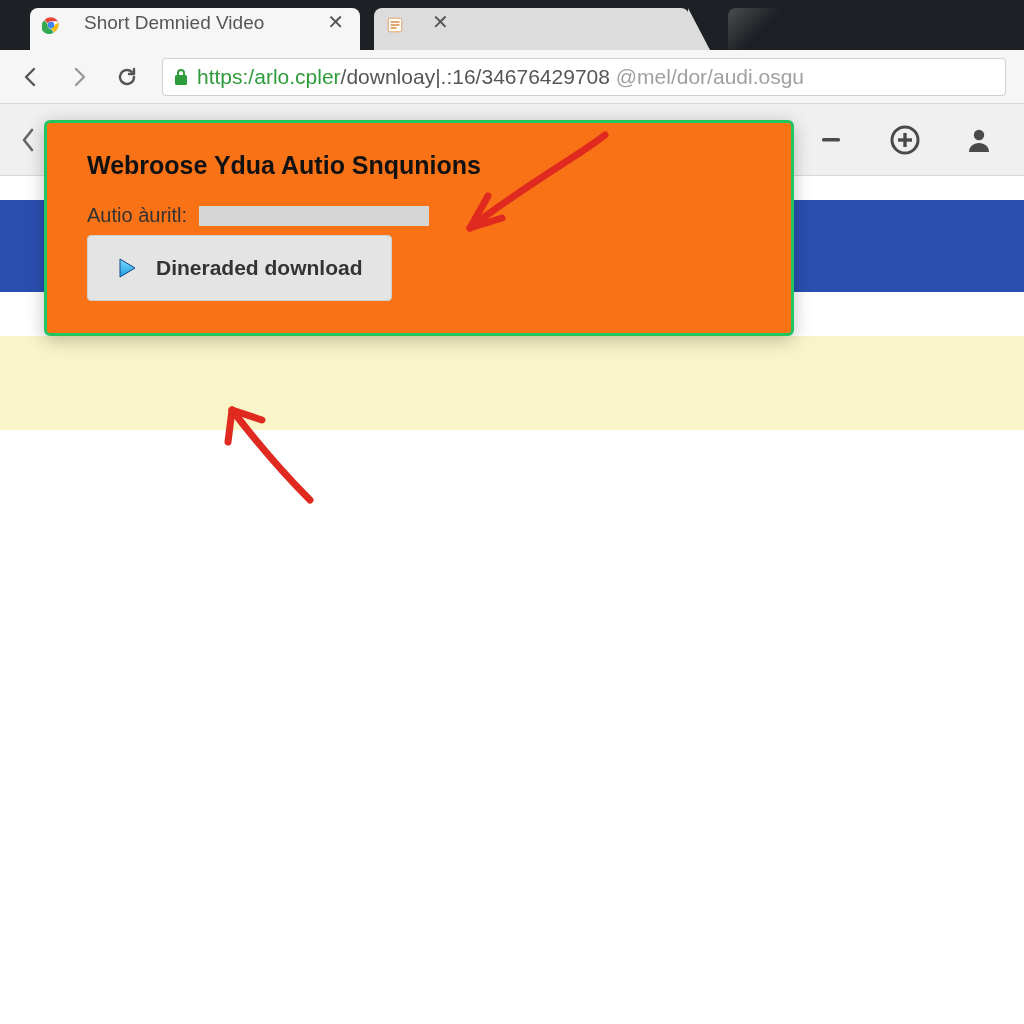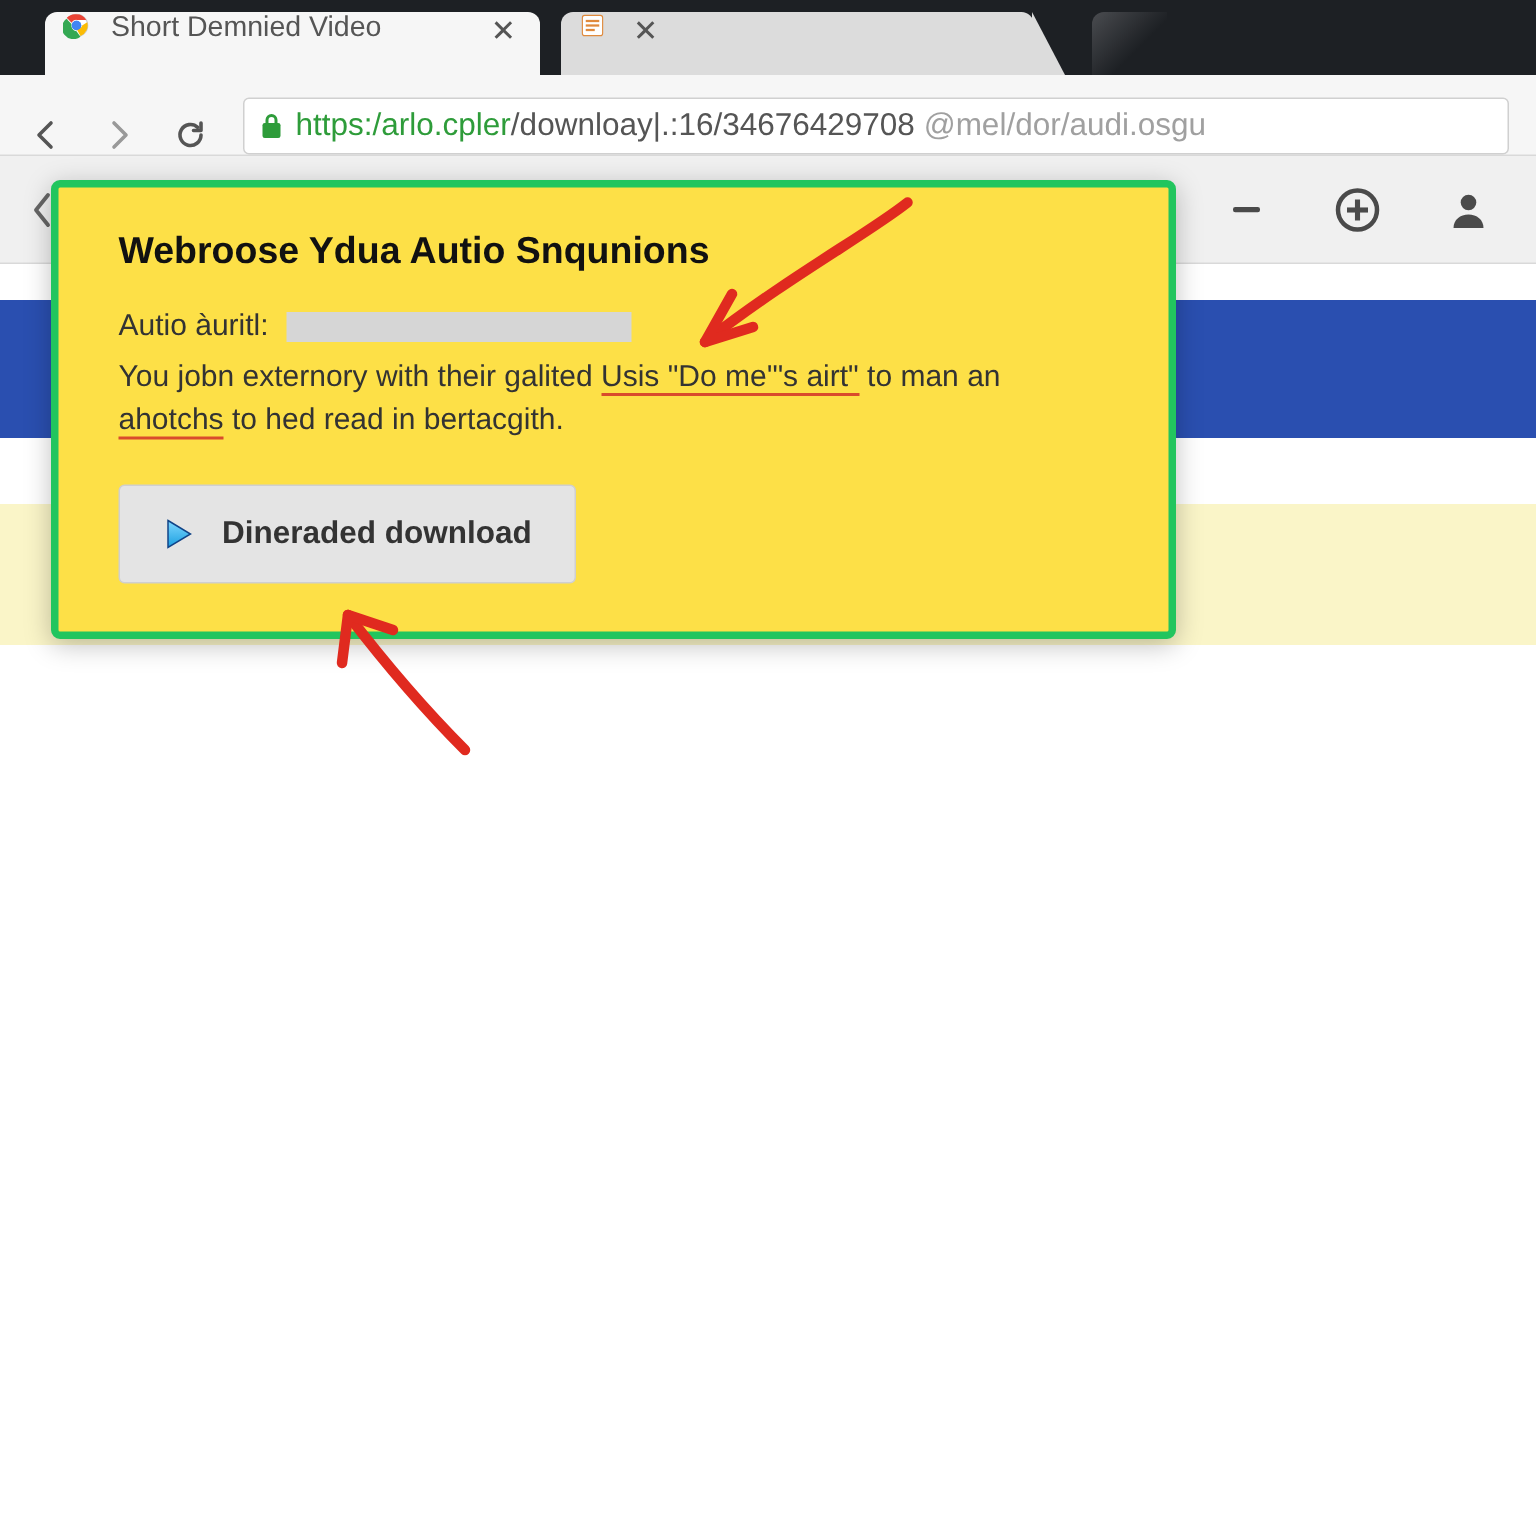--- a/index.html
+++ b/index.html
@@ -13,25 +13,25 @@
     align-items: flex-end;
     position: relative;
     padding-left: 30px;
   }
   .tab {
     height: 42px;
     background: #f6f6f6;
     border-top-left-radius: 8px;
     border-top-right-radius: 8px;
     display: flex;
-    align-items: flex-start;
-    padding: 0 12px;
+    align-items: flex-end;
+    padding: 16px 12px;
     margin-right: 0;
     position: relative;
-    gap: 14px;
+    gap: 24px;
     min-width: 330px;
   }
   .tab.inactive { background: #dcdcdc; min-width: 315px; margin-left: 14px; }
   .tab .favicon { width: 18px; height: 18px; }
   .tab .title { font-size: 19px; color: #555; white-space: nowrap; overflow: hidden; text-overflow: ellipsis; flex: 1; }
   .tab .close { font-size: 20px; color: #555; cursor: pointer; padding: 0 4px; }
   .tabtail {
     width: 0; height: 0;
     border-bottom: 42px solid #dcdcdc;
     border-right: 22px solid transparent;
@@ -42,21 +42,21 @@
     background: linear-gradient(135deg, #4a4c50 0%, #1d2024 60%);
     border-top-left-radius: 8px;
     margin-left: 18px;
   }
 
   .navbar {
     height: 54px;
     background: #f6f6f6;
     border-bottom: 1px solid #d9d9d9;
     display: flex;
-    align-items: flex-end;
+    align-items: center;
     padding: 0 18px;
     gap: 22px;
   }
   .nav-btn { width: 26px; height: 26px; display: flex; align-items: center; justify-content: center; color: #5a5a5a; cursor: pointer; }
   .addr {
     flex: 1;
     height: 38px;
     background: #fff;
     border: 1px solid #d0d0d0;
     border-radius: 4px;
@@ -92,25 +92,25 @@
   .icon-btn { width: 34px; height: 34px; display: flex; align-items: center; justify-content: center; color: #4a4a4a; cursor: pointer; }
 
   
   .page-body { position: relative; height: calc(1024px - 50px - 54px - 72px); background: #fff; }
   .stripe-blue { position: absolute; left: 0; right: 0; top: 24px; height: 92px; background: #2a4fb0; }
   .stripe-yellow { position: absolute; left: 0; right: 0; top: 160px; height: 94px; background: #faf5c8; }
 
   
   .popup {
     position: absolute;
-    left: 34px;
+    left: 44px;
     top: 120px;
     width: 750px;
-    background: #fde047;
-    border: 5px solid #22c55e;
+    background: #f97316;
+    border: 3px solid #22c55e;
     border-radius: 6px;
     box-shadow: 0 4px 18px rgba(0,0,0,0.25);
     padding: 28px 40px 32px 40px;
     z-index: 50;
   }
   .popup h2 { font-size: 25px; font-weight: bold; color: #111; margin-bottom: 24px; }
   .field-row { display: flex; align-items: center; gap: 12px; font-size: 20px; color: #333; margin-bottom: 8px; }
   .field-row .fill {
     flex: 0 0 230px; height: 20px; background: #d6d6d6;
   }
@@ -234,23 +234,20 @@
 </div>
 
 <div class="popup">
   <h2>Webroose Ydua Autio Snqunions</h2>
 
   <div class="field-row">
     <span>Autio àuritl:</span>
     <span class="fill"></span>
   </div>
 
-  <p class="desc">
-    <span>You jobn externory with their galited </span><span class="ul1">Usis "Do me'"s airt"</span><span> to man an </span><br><span class="ul2">ahotchs</span><span> to hed read in bertacgith.</span>
-  </p>
 
   <button class="dl-btn">
     <span>
       <svg width="22" height="22" viewBox="0 0 22 22">
         <defs>
           <linearGradient id="pg" x1="0" y1="0" x2="0" y2="1">
             <stop offset="0" stop-color="#7fd7ff"></stop>
             <stop offset="1" stop-color="#1a9fe0"></stop>
           </linearGradient>
         </defs>

